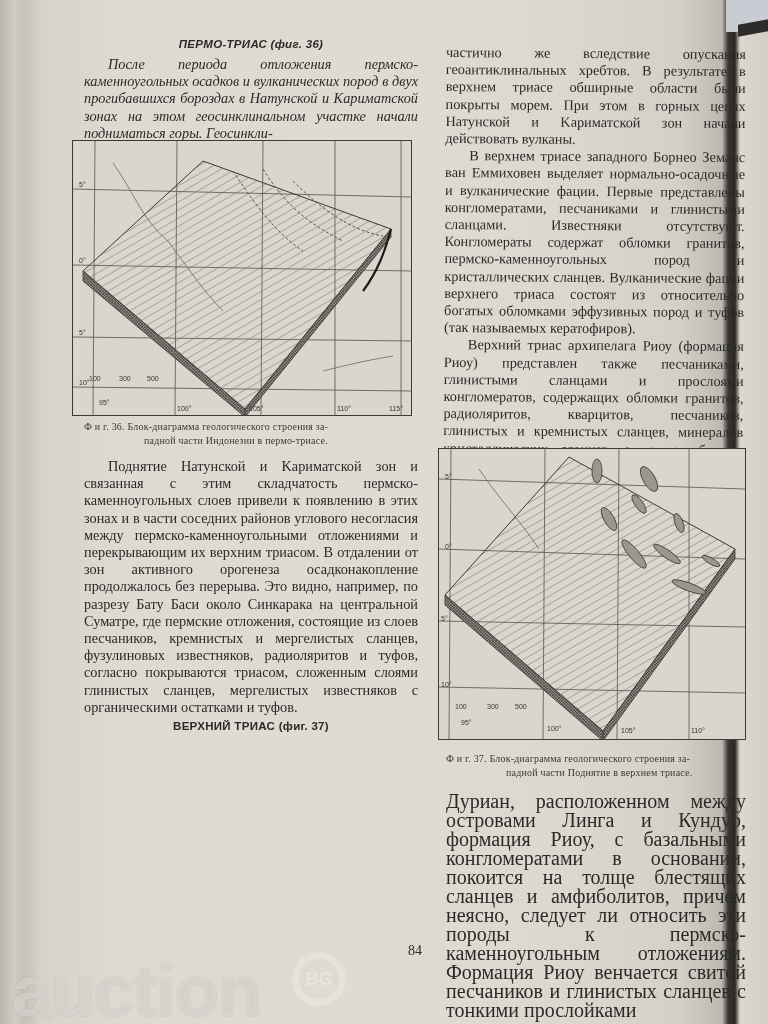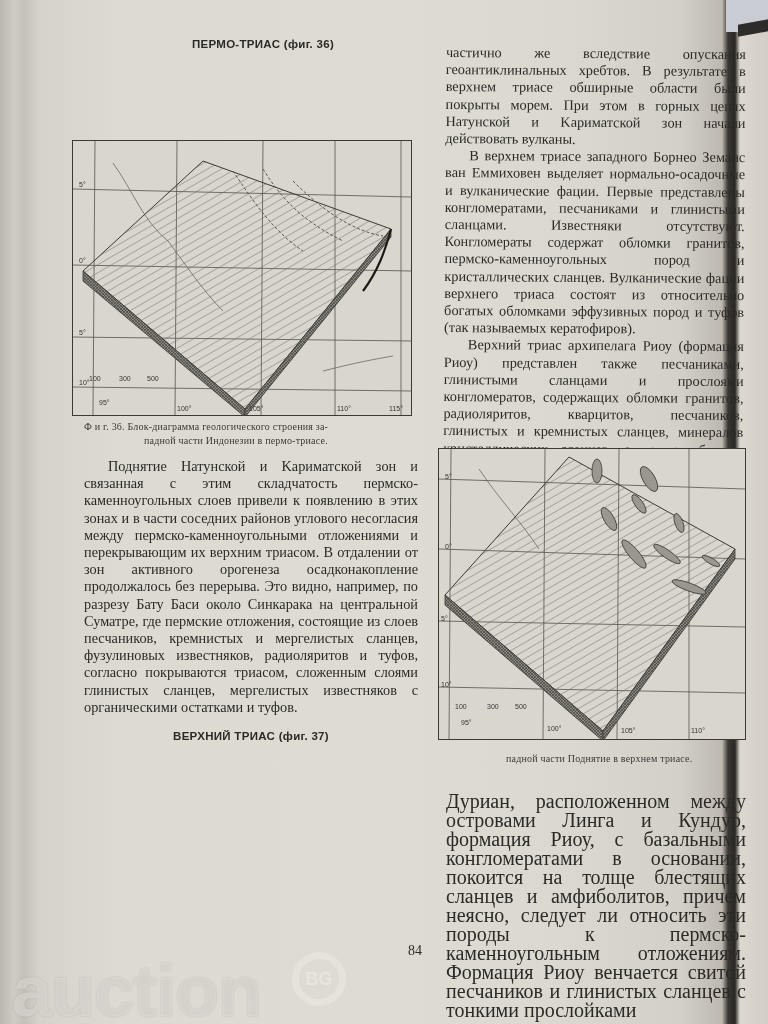--- a/index.html
+++ b/index.html
@@ -2,21 +2,21 @@
 <html><head>
 <meta charset="utf-8">
 <style>
   html,body{margin:0;padding:0;}
   body{width:768px;height:1024px;position:relative;overflow:hidden;
     background:linear-gradient(90deg,#b9b6ae 0px,#cfccc4 14px,#c4c1b9 24px,#d6d3cb 40px,#dddad2 120px,#dedbd3 400px,#dbd8d0 560px,#d3d0c8 680px,#bdb9b1 722px,#3a3834 728px,#2a2825 735px,#dcd8cf 740px,#d2cec5 768px);
     font-family:"Liberation Serif","DejaVu Serif",serif;color:#2b2a27;}
   .sky{position:absolute;right:0;top:0;width:42px;height:32px;background:#c9ccd3;}
   .sky2{position:absolute;right:0;top:22px;width:30px;height:12px;background:#2d2c2b;transform:skewY(-10deg);}
   .col{position:absolute;}
-  .colL{left:96px;top:38px;width:334px;}
+  .colL{left:84px;top:38px;width:334px;font-style:italic;}
   .colR{left:446px;top:44px;width:300px;transform:rotate(0.4deg);transform-origin:left top;}
   .head{font-family:"Liberation Sans","DejaVu Sans",sans-serif;font-weight:bold;font-size:11.5px;text-align:center;letter-spacing:0.3px;margin:0 0 6px 0;}
   .p{font-size:14.3px;line-height:17.2px;text-align:justify;margin:0;}
   .ind{text-indent:24px;}
   .figure{position:relative;border:1.5px solid #3a3936;background:#d9d6cd;overflow:hidden;}
   .fig36{position:absolute;left:72px;top:140px;width:338px;height:274px;}
   .fig37{position:absolute;left:438px;top:448px;width:306px;height:290px;}
   .caption{position:absolute;font-size:10px;line-height:14px;color:#3a3936;letter-spacing:0.2px;}
   .cap36{left:84px;top:420px;width:334px;}
   .cap37{left:446px;top:752px;width:300px;}
@@ -27,20 +27,21 @@
   .lbl{position:absolute;font-size:7px;color:#333;font-family:"Liberation Sans","DejaVu Sans",sans-serif;}
 </style>
 </head>
 <body>
 
 <div class="sky"></div>
 <div class="sky2"></div>
 
 <div class="col colL">
   <div class="head">ПЕРМО-ТРИАС (фиг. 36)</div>
+  <p class="p ind">После периода отложения пермско-каменноугольных осадков и вулканических пород в двух прогибавшихся бороздах в Натунской и Kариматской зонах на этом геосинклинальном участке начали подниматься горы. Геосинкли-</p>
 </div>
 
 <div class="figure fig36">
   <svg width="338" height="274" viewBox="0 0 338 274">
     <defs>
       <pattern id="hatch" width="7" height="7" patternUnits="userSpaceOnUse" patternTransform="rotate(60)">
         <line x1="0" y1="0" x2="0" y2="7" stroke="#6a6862" stroke-width="0.9"></line>
       </pattern>
       <pattern id="cross" width="3" height="3" patternUnits="userSpaceOnUse">
         <rect width="3" height="3" fill="#8a8780"></rect>
@@ -80,21 +81,21 @@
   <span class="lbl" style="left:74px;top:234px">500</span>
 </div>
 
 <div class="caption cap36">
   <div>Ф и г. 36. Блок-диаграмма геологического строения за-</div>
   <div class="cap-line2">падной части Индонезии в пермо-триасе.</div>
 </div>
 
 <div class="col" style="left:84px;top:456px;width:334px;">
   <p class="p ind" style="margin-top:2px">Поднятие Натунской и Kариматской зон и связанная с этим складчатость пермско-каменноугольных слоев привели к появлению в этих зонах и в части соседних районов углового несогласия между пермско-каменноугольными отложениями и перекрывающим их верхним триасом. В отдалении от зон активного орогенеза осадконакопление продолжалось без перерыва. Это видно, например, по разрезу Бату Баси около Синкарака на центральной Суматре, где пермские отложения, состоящие из слоев песчаников, кремнистых и мергелистых сланцев, фузулиновых известняков, радиоляритов и туфов, согласно покрываются триасом, сложенным слоями глинистых сланцев, мергелистых известняков с органическими остатками и туфов.</p>
-  <div class="head" style="margin-top:14px">ВЕРХНИЙ ТРИАС (фиг. 37)</div>
+  <div class="head" style="margin-top:4px">ВЕРХНИЙ ТРИАС (фиг. 37)</div>
 </div>
 
 <div class="col colR">
   <p class="p">частично же вследствие опускания геоантиклинальных хребтов. В результате в верхнем триасе обширные области были покрыты морем. При этом в горных цепях Натунской и Kариматской зон начали действовать вулканы.</p>
   <p class="p ind">В верхнем триасе западного Борнео Земанс ван Еммиховен выделяет нормально-осадочные и вулканические фации. Первые представлены конгломератами, песчаниками и глинистыми сланцами. Известняки отсутствуют. Конгломераты содержат обломки гранитов, пермско-каменноугольных пород и кристаллических сланцев. Вулканические фации верхнего триаса состоят из относительно богатых обломками эффузивных пород и туфов (так называемых кератофиров).</p>
   <p class="p ind">Верхний триас архипелага Риоу (формация Риоу) представлен также песчаниками, глинистыми сланцами и прослоями конгломератов, содержащих обломки гранитов, радиоляритов, кварцитов, песчаников, глинистых и кремнистых сланцев, минералов кристаллических сланцев, а также обломки вулканических пород.</p>
   <p class="p ind">Известняки встречаются редко. На островах Линга и Банка были найдены верхнетриасовые руководящие ископаемые. На острове Ва-</p>
 </div>
 
 <div class="figure fig37">
@@ -132,20 +133,21 @@
   <span class="lbl" style="left:22px;top:270px">95°</span>
   <span class="lbl" style="left:108px;top:276px">100°</span>
   <span class="lbl" style="left:182px;top:278px">105°</span>
   <span class="lbl" style="left:252px;top:278px">110°</span>
   <span class="lbl" style="left:16px;top:254px">100</span>
   <span class="lbl" style="left:48px;top:254px">300</span>
   <span class="lbl" style="left:76px;top:254px">500</span>
 </div>
 
 <div class="caption cap37">
+  <div>Ф и г. 37. Блок-диаграмма геологического строения за-</div>
   <div class="cap-line2">падной части Поднятие в верхнем триасе.</div>
 </div>
 
 <div class="col" style="left:446px;top:792px;width:300px;">
   <p class="p" style="font-size:20px;line-height:19px">Дуриан, расположенном между островами Линга и Кундур, формация Риоу, с базальными конгломератами в основании, покоится на толще блестящих сланцев и амфиболитов, причем неясно, следует ли относить эти породы к пермско-каменноугольным отложениям. Формация Риоу венчается свитой песчаников и глинистых сланцев с тонкими прослойками</p>
 </div>
 
 <div class="pnum">84</div>
 
 <div class="wm">auction</div>

